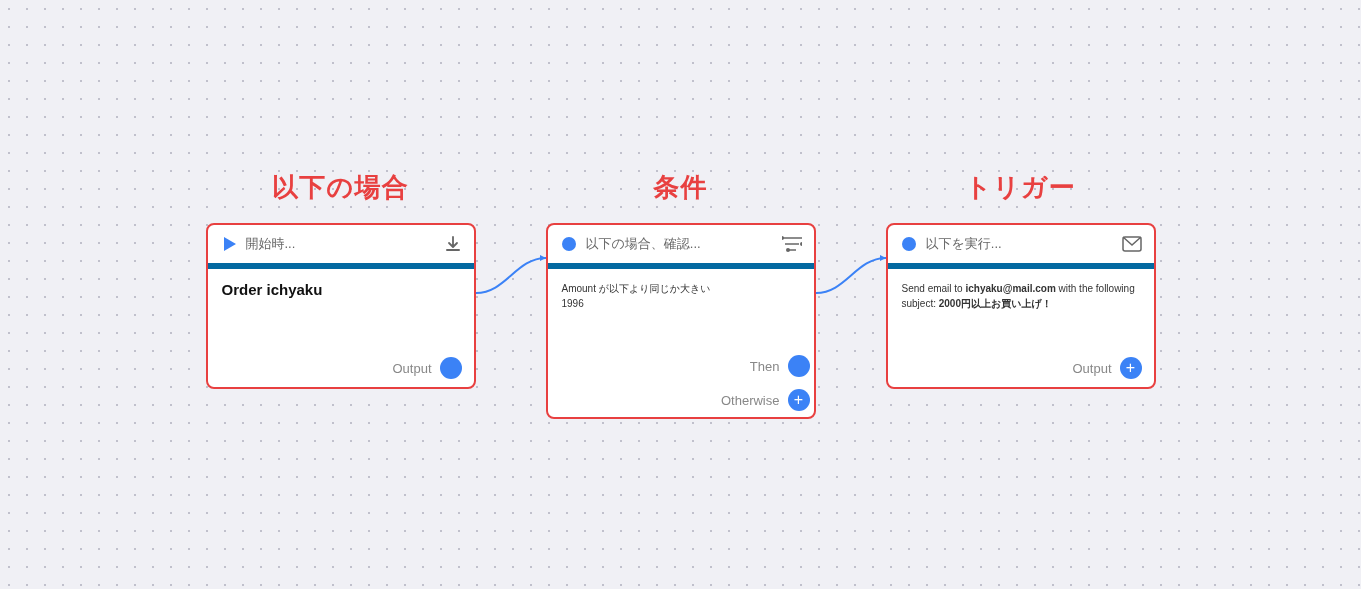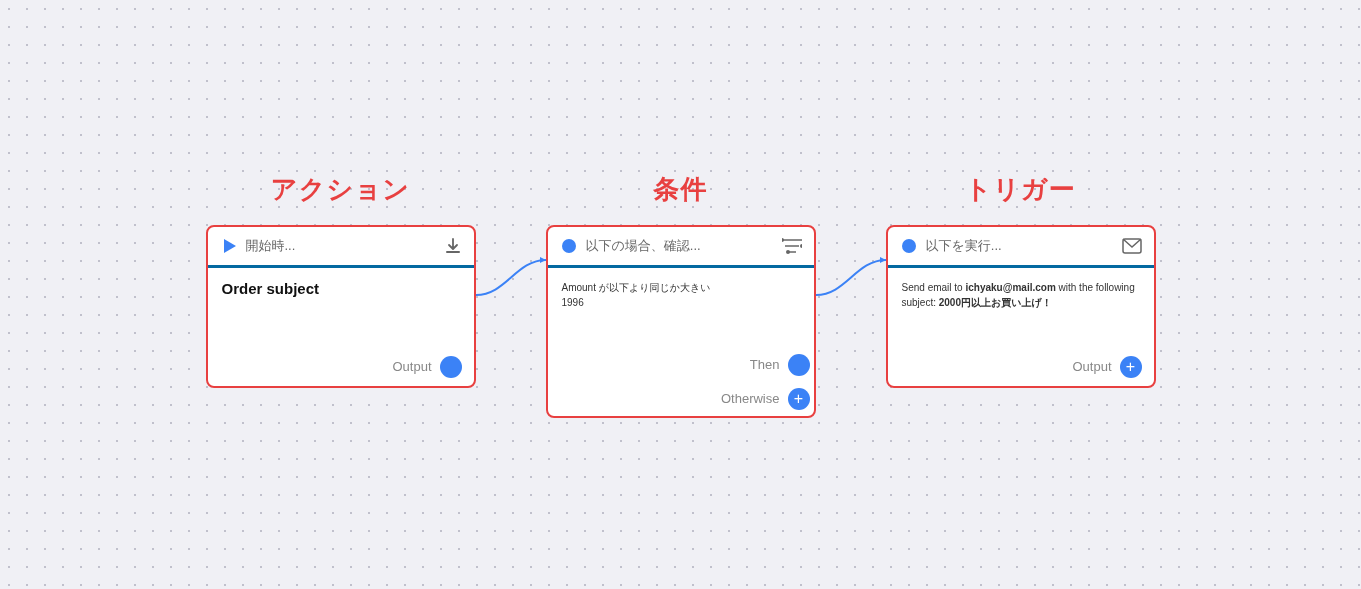--- a/index.html
+++ b/index.html
@@ -23,21 +23,21 @@
       min-height: 160px;
       position: relative;
       overflow: visible;
     }
 
     .card-header {
       display: flex;
       align-items: center;
       justify-content: space-between;
       padding: 10px 12px;
-      border-bottom: 3px solid #0369a1;
+      border-bottom: 6px solid #0369a1;
     }
 
     .card-header-left {
       display: flex;
       align-items: center;
       gap: 8px;
     }
 
     .header-text {
       font-size: 13px;
@@ -160,38 +160,38 @@
       height: 80px;
       overflow: visible;
     }
   </style>
 </head>
 <body>
 
 <div class="workflow-inner">
 
   <div class="col-wrapper">
-    <div class="col-title">アクション</div>
+    <div class="col-title">以下の場合</div>
     <div class="card">
       <div class="card-header">
         <div class="card-header-left">
 
           <svg width="18" height="18" viewBox="0 0 18 18">
             <polygon points="4,2 16,9 4,16" fill="#3b82f6"></polygon>
           </svg>
           <span class="header-text">開始時...</span>
         </div>
 
         <svg width="18" height="18" viewBox="0 0 18 18">
           <rect x="2" y="14" width="14" height="2" rx="1" fill="#666"></rect>
           <path d="M9 2 L9 11 M5 8 L9 12 L13 8" stroke="#666" stroke-width="1.8" fill="none" stroke-linecap="round" stroke-linejoin="round"></path>
         </svg>
       </div>
       <div class="card-body">
-        <div class="main-text">Order subject</div>
+        <div class="main-text">Order ichyaku</div>
       </div>
       <div class="card-footer">
         <span class="footer-label">Output</span>
         <div class="footer-dot"></div>
       </div>
     </div>
   </div>
 
   <div class="between-connector">
     <svg viewBox="0 0 70 80">

